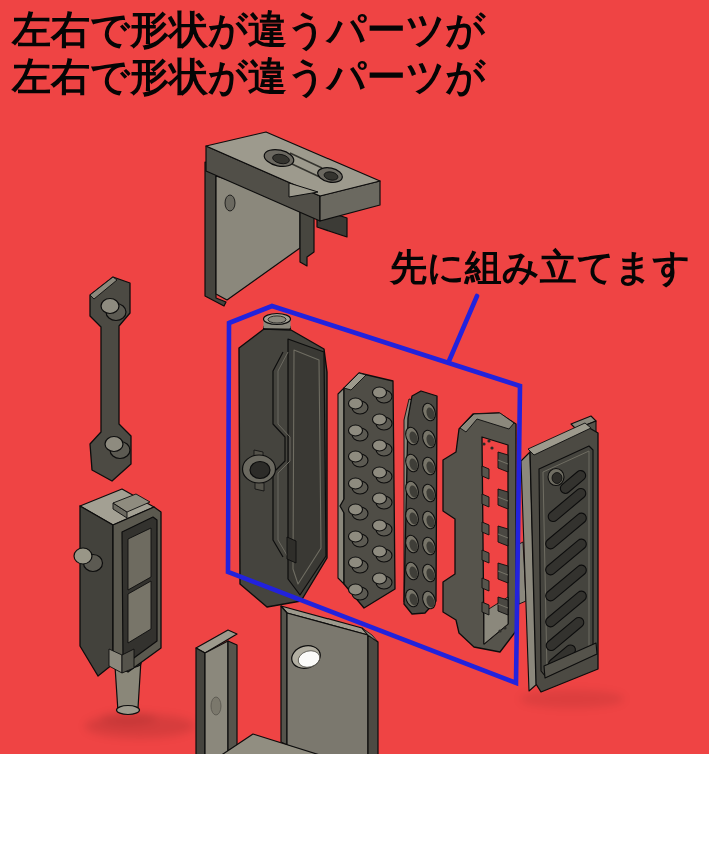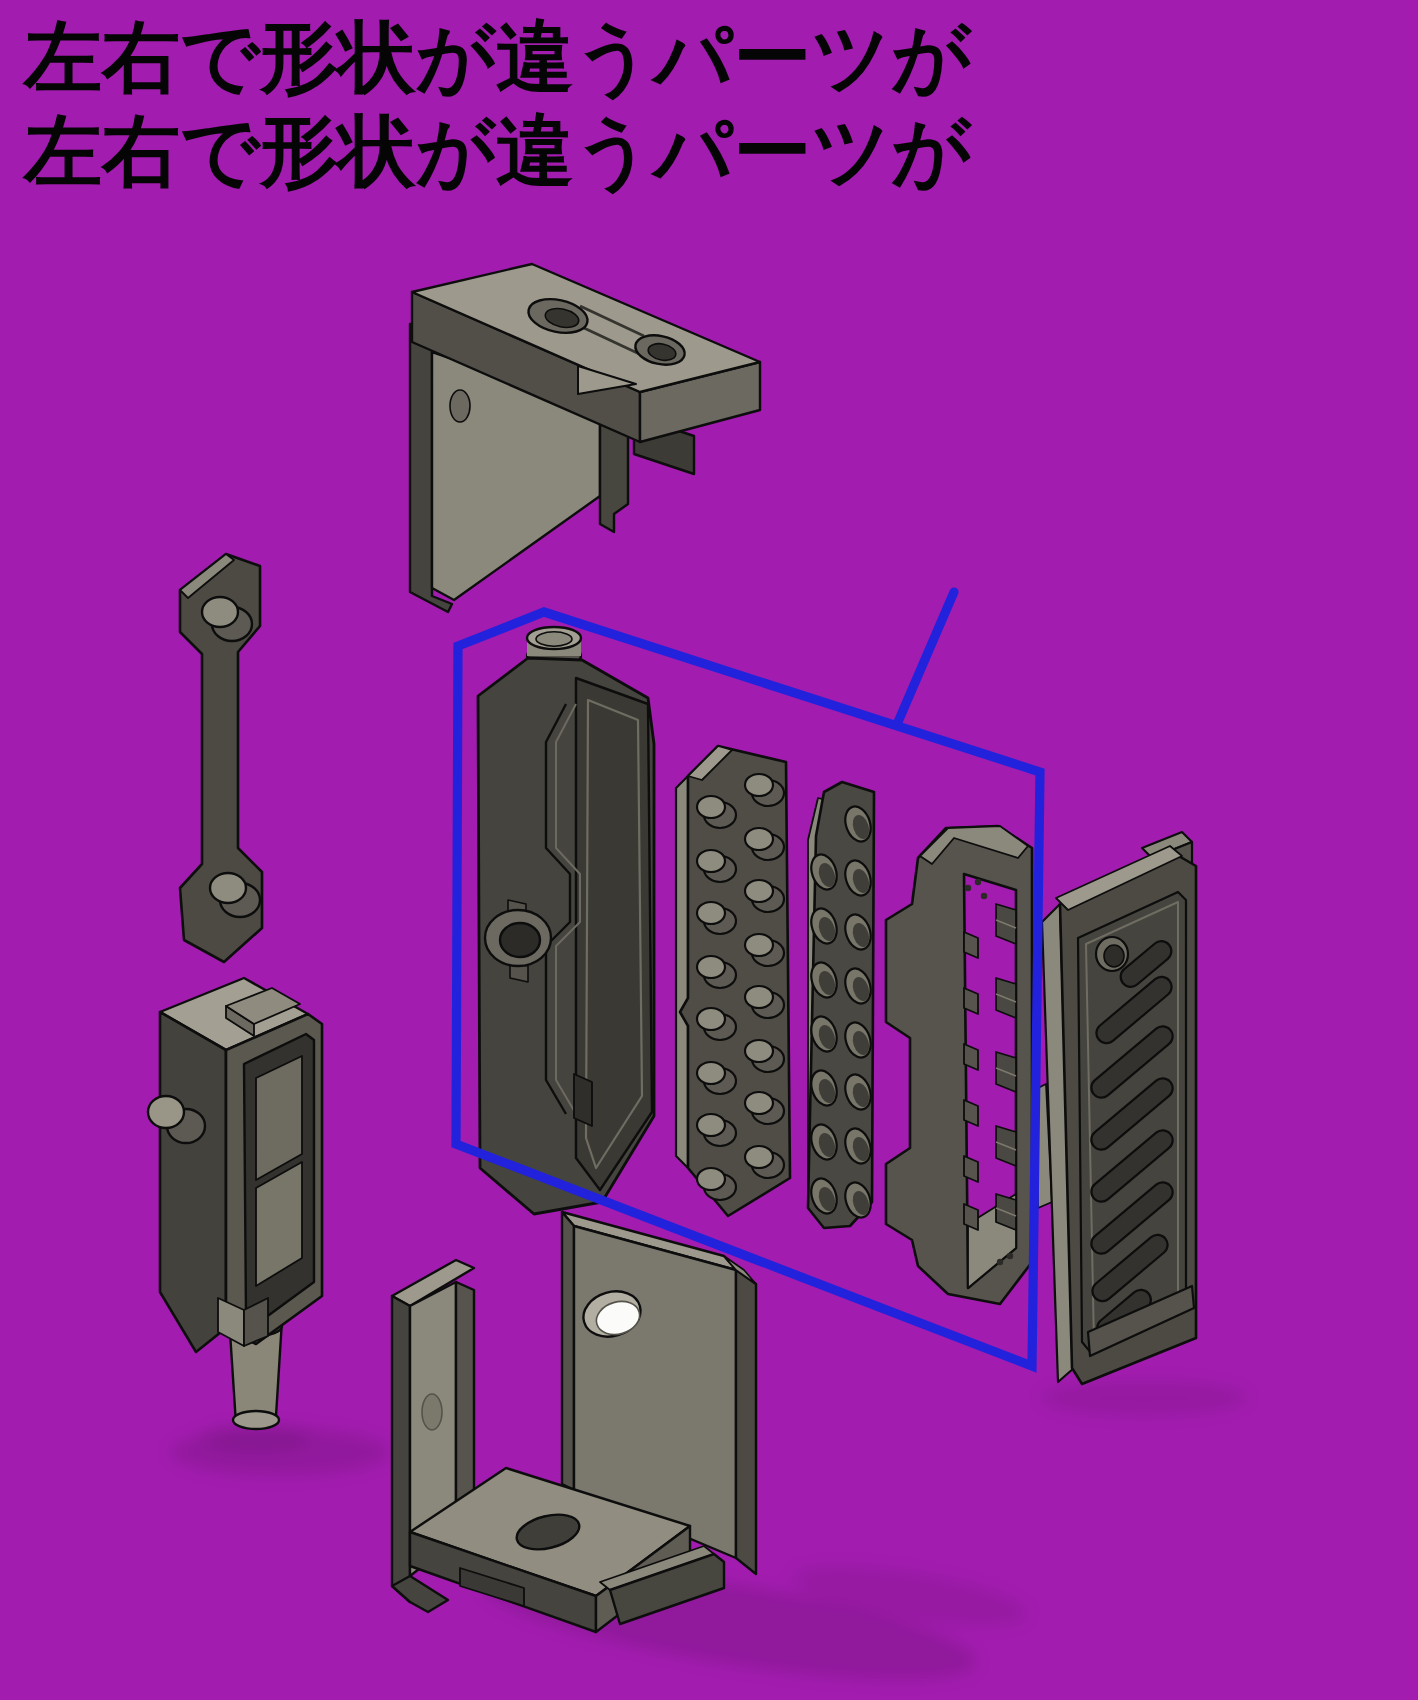--- a/index.html
+++ b/index.html
@@ -1,17 +1,17 @@
 <!DOCTYPE html>
 <html><head>
 <meta charset="utf-8">
 <style>
   html,body{margin:0;padding:0;background:#ffffff;}
   .stage{
-    position:relative;width:709px;height:850px;background:#a21caf;overflow:hidden;
+    position:relative;width:709px;height:754px;background:#ef4444;overflow:hidden;
     font-family:Liberation Serif, serif;
   }
   .heading{
     position:absolute;left:12px;top:6px;font-size:39px;font-weight:bold;
     line-height:47px;color:#050505;white-space:nowrap;letter-spacing:0;
   }
   .callout-label{
     position:absolute;left:390px;top:243px;font-size:37px;font-weight:bold;
     color:#050505;white-space:nowrap;
   }
@@ -276,14 +276,15 @@
 
     <polygon points="229,323 272,306 520,386 516,683 228,572" fill="none" stroke-width="4.6" stroke-linejoin="miter" stroke="#2222dd"></polygon>
     <polyline points="477,296 449,361" fill="none" stroke-width="4.6" stroke-linecap="round" stroke="#2222dd"></polyline>
   </svg>
 
   <div class="heading">
     <div>左右で形状が違うパーツが</div>
     <div>左右で形状が違うパーツが</div>
   </div>
 
+  <div class="callout-label">先に組み立てます</div>
 
 </div>
 
 </body></html>

